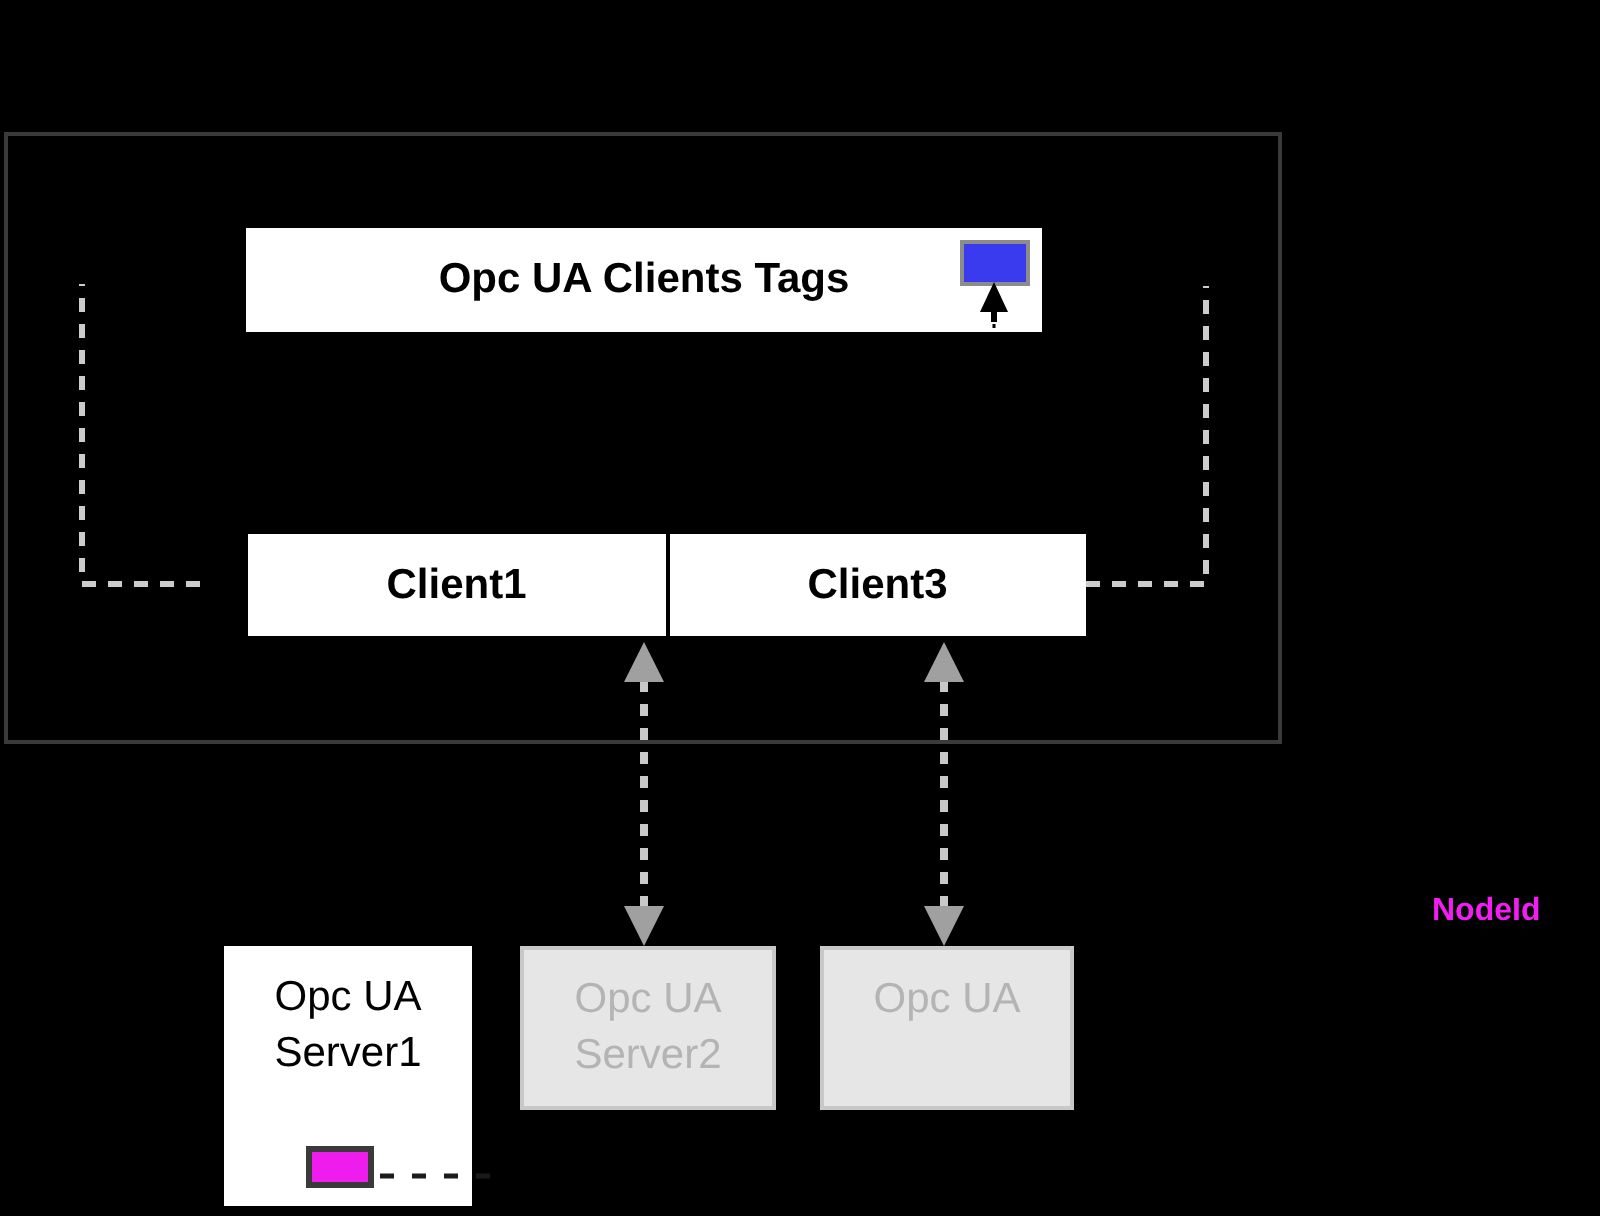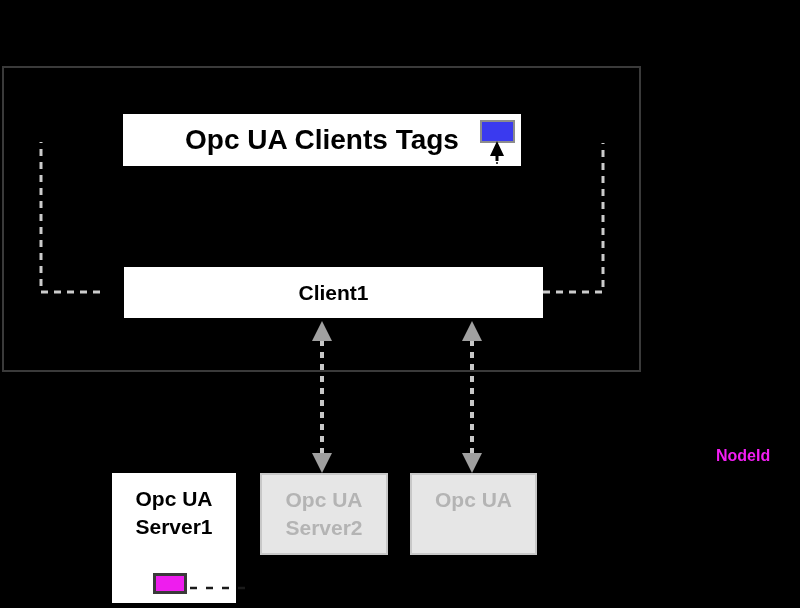--- a/index.html
+++ b/index.html
@@ -22,21 +22,21 @@
   .title-box {
     position: absolute;
     left: 123px; top: 114px;
     width: 398px; height: 52px;
     background: var(--node-fill, #fff);
   }
   .title-text {
     position: absolute;
     left: 0; right: 0; top: 0; bottom: 0;
     display: flex; align-items: center; justify-content: center;
-    font-size: 28px; font-weight: bold;
+    font-size: 21px; font-weight: bold;
     color: var(--node-text, #000);
     white-space: nowrap;
   }
   .blue-tag {
     position: absolute;
     left: 357px; top: 6px;
     width: 35px; height: 23px;
     background: var(--tag-blue-fill, #3a3aef);
     border: 2px solid var(--tag-blue-border, #8c8c8c);
   }
@@ -49,21 +49,21 @@
   .client-cell {
     flex: 1;
     background: var(--node-fill, #fff);
     display: flex; align-items: center; justify-content: center;
     font-size: 21px; font-weight: bold;
     color: var(--node-text, #000);
   }
   .server-box {
     position: absolute;
     text-align: center;
-    font-size: 21px; font-weight: bold;
+    font-size: 21px; font-weight: normal;
     line-height: 28px;
   }
   .server-active {
     left: 112px; top: 473px;
     width: 124px; height: 130px;
     background: var(--node-fill, #fff);
     color: var(--node-text, #000);
     padding-top: 12px;
   }
   .server-disabled {
@@ -126,20 +126,23 @@
 
   <div class="title-box">
     <span class="title-text">Opc UA Clients Tags</span>
     <span class="blue-tag"></span>
   </div>
 
   <div class="client-row">
     <div class="client-cell">
       <span>Client1</span>
     </div>
+    <div class="client-cell">
+      <span>Client3</span>
+    </div>
   </div>
 
   <div class="server-box server-active">
     <div>Opc UA</div>
     <div>Server1</div>
     <span class="magenta-tag"></span>
   </div>
 
   <div class="server-box server-disabled server2">
     <div>Opc UA</div>

